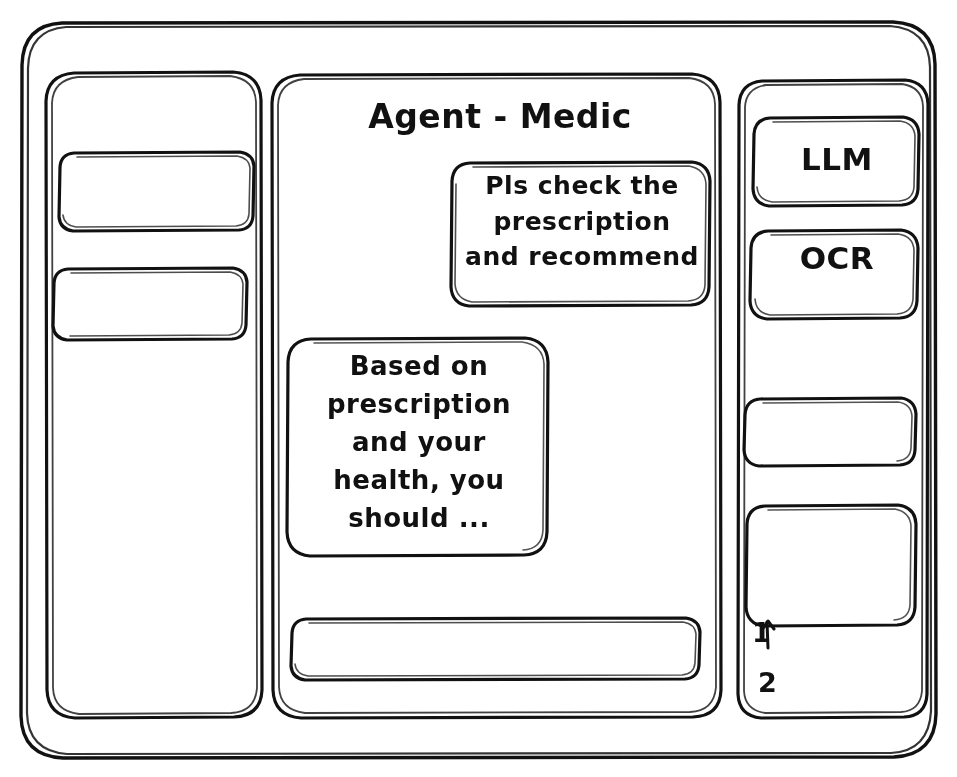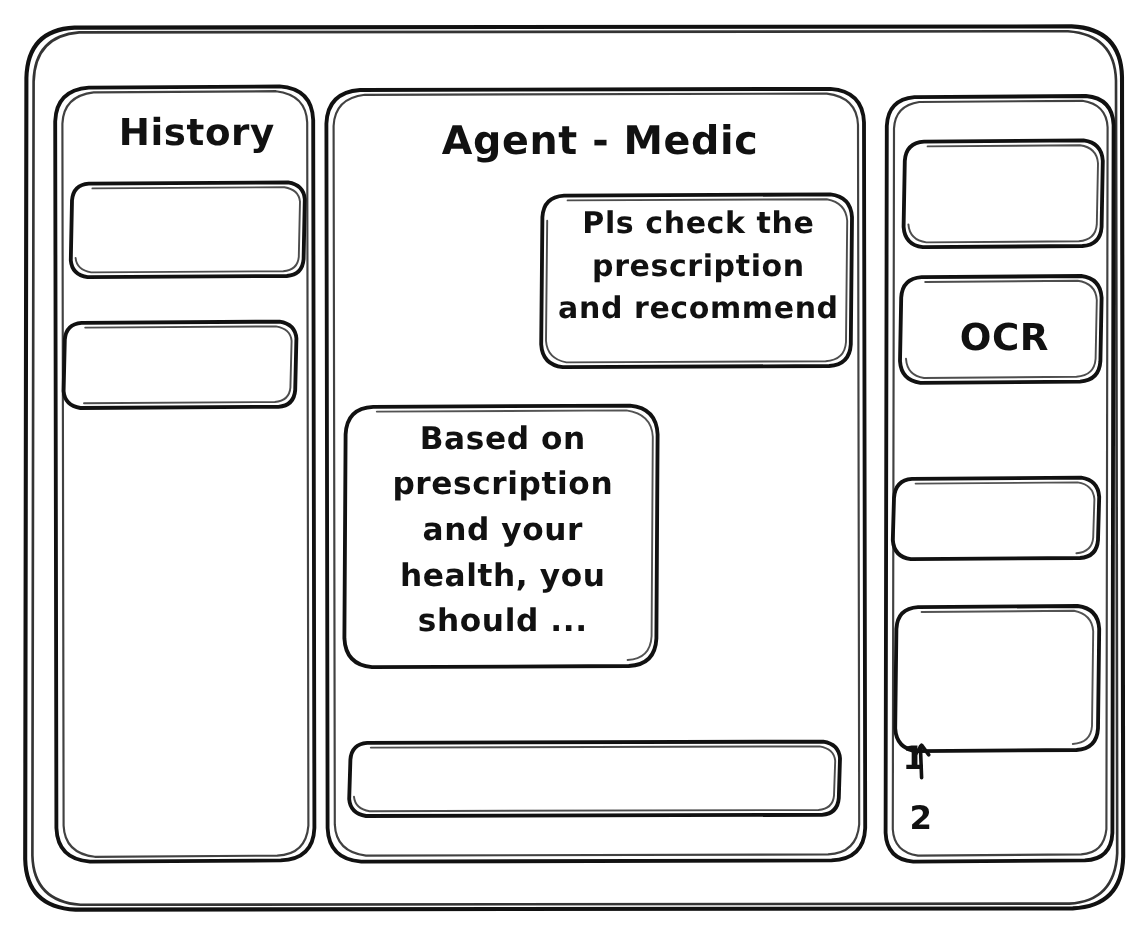--- a/index.html
+++ b/index.html
@@ -45,21 +45,21 @@
     -webkit-font-smoothing: antialiased;
   }
 
   #history-title   { left: 60px;  top: 92px;  width: 208px; font-size: 31px; }
   #agent-title     { left: 290px; top: 96px;  width: 420px; font-size: 33px; }
 
   #user-bubble-text  { left: 458px; top: 168px; width: 248px; font-size: 25px; line-height: 1.42; }
   #agent-bubble-text { left: 296px; top: 348px; width: 246px; font-size: 26px; line-height: 1.46; }
 
   #llm-label    { left: 757px; top: 140px; width: 160px; font-size: 31px; }
-  #ocr-label    { left: 757px; top: 263px; width: 160px; font-size: 31px; }
+  #ocr-label    { left: 757px; top: 239px; width: 160px; font-size: 31px; }
   #params-label { left: 750px; top: 412px; width: 168px; font-size: 29px; }
   #doc-label    { left: 752px; top: 522px; width: 160px; font-size: 30px; line-height: 1.36; }
 
   #doc-item-1 { left: 752px; top: 616px; width: 40px; font-size: 27px; text-align: left; }
   #doc-item-2 { left: 758px; top: 666px; width: 40px; font-size: 27px; text-align: left; }
 
   
   .hit {
     position: absolute;
     background: transparent;
@@ -174,34 +174,34 @@
         M 765 506 L 898 505 Q 915 507 916 524 L 915 607 Q 914 624 897 625
         L 764 626 Q 747 624 746 607 L 747 524 Q 748 507 765 506 Z"></path>
       <path stroke-width="1.6" opacity="0.72" d="
         M 768 510 L 895 509 Q 910 512 911 526 L 910 605 Q 909 619 894 620"></path>
 
       <path stroke-width="3.0" d="M 767 622 L 768 648"></path>
       <path stroke-width="3.0" d="M 762 630 L 768 621 L 774 629"></path>
     </g>
   </svg>
 
-  <div class="txt" id="history-title">History</div>
 
   <div class="txt" id="agent-title">Agent - Medic</div>
 
   <div class="txt" id="user-bubble-text">Pls check the
 prescription
 and recommend</div>
 
   <div class="txt" id="agent-bubble-text">Based on
 prescription
 and your
 health, you
 should ...</div>
 
+  <div class="txt" id="llm-label">LLM</div>
 
   <div class="txt" id="ocr-label">OCR</div>
 
 
 
   <div class="txt" id="doc-item-1">1</div>
 
   <div class="txt" id="doc-item-2">2</div>
 
   <div class="hit" id="hit-window"></div>

